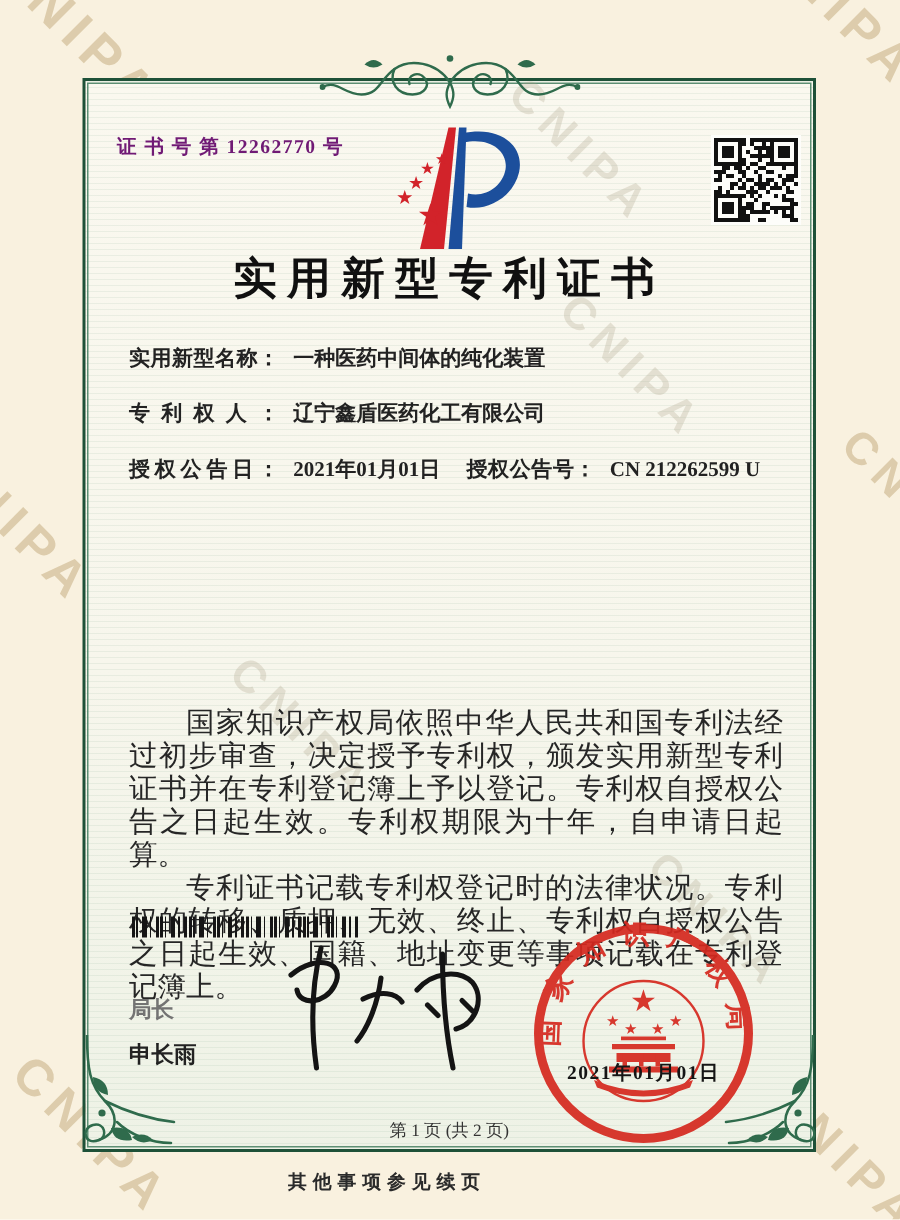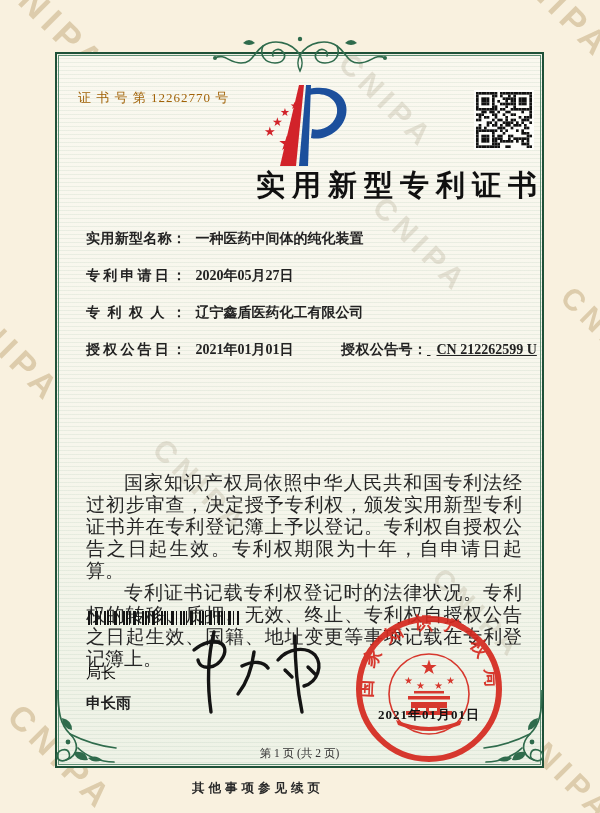--- a/index.html
+++ b/index.html
@@ -21,47 +21,47 @@
   .frame{
     position:absolute;left:55px;top:52px;width:489px;height:716px;
     border:2px solid #1e5138;box-sizing:border-box;
     background:
       repeating-linear-gradient(180deg, rgba(146,180,156,.15) 0 1px, rgba(255,255,255,0) 1px 4px),
       linear-gradient(180deg,#faf8ef 0%,#f7f6ec 55%,#eef2e6 100%);
   }
   .frame::after{content:"";position:absolute;inset:1px;border:1px solid #5d8f74;}
   .orn{position:absolute;pointer-events:none;}
   
-  .certno{position:absolute;left:78px;top:89px;font-size:13px;letter-spacing:1px;color:#a16207;}
+  .certno{position:absolute;left:78px;top:89px;font-size:13px;letter-spacing:1px;color:#701a75;font-weight:bold;}
   .logo{position:absolute;left:250px;top:82px;}
   .qr{position:absolute;left:474px;top:90px;width:56px;height:56px;background:#fdfdfa;padding:2px;}
   .title{
-    position:absolute;left:55px;top:166px;width:489px;text-align:right;
+    position:absolute;left:55px;top:166px;width:489px;text-align:center;
     font-size:29px;font-weight:bold;letter-spacing:7px;color:#101010;
   }
   
   .fields{position:absolute;left:86px;top:230px;width:440px;}
   .frow{margin-bottom:18px;height:19px;font-size:14px;white-space:nowrap;font-weight:bold;color:#222;}
   .flabel{display:inline-block;width:100px;text-align:justify;text-align-last:justify;vertical-align:top;font-family:Liberation Serif, serif;}
   .fvalue{margin-left:6px;text-align:center;}
-  .fpair2{margin-left:44px;text-decoration:underline;}
+  .fpair2{margin-left:14px;}
   .flabel2{display:inline-block;width:86px;text-align:justify;text-align-last:justify;}
   
   .body-text{position:absolute;left:86px;top:472px;width:436px;}
   .body-text p{
     margin:0;text-indent:2em;font-size:19px;line-height:22px;
     text-align:justify;color:#262626;font-weight:500;
   }
   
   .barcode{
     position:absolute;left:88px;top:611px;width:152px;height:14px;
     background:
       repeating-linear-gradient(90deg,#151515 0 2px,transparent 2px 3px,#151515 3px 4px,transparent 4px 7px,#151515 7px 10px,transparent 10px 12px,#151515 12px 13px,transparent 13px 16px,#151515 16px 18px,transparent 18px 19px);
   }
-  .signer-title{position:absolute;left:86px;top:664px;font-size:15px;font-weight:normal;color:#000000;}
+  .signer-title{position:absolute;left:86px;top:664px;font-size:15px;font-weight:bold;color:#737373;}
   .signer-name{position:absolute;left:86px;top:694px;font-size:15px;font-weight:bold;color:#222;}
   .signature{position:absolute;left:178px;top:622px;}
   .seal{position:absolute;left:352px;top:612px;width:154px;height:154px;}
   .seal-date{
     position:absolute;left:352px;top:706px;width:154px;text-align:center;
     font-size:13px;font-weight:bold;letter-spacing:1px;color:#151515;
   }
   .page-footer{position:absolute;left:55px;top:746px;width:489px;text-align:center;font-size:11.5px;color:#333;}
   .cont-note{position:absolute;left:0;top:780px;width:516px;text-align:center;font-size:12.5px;letter-spacing:4px;font-weight:bold;color:#2a2a2a;}
 </style>
@@ -388,24 +388,20 @@
     </svg>
 
   <div class="title">实用新型专利证书</div>
 
   <div class="fields">
     <div class="frow">
       <span class="flabel">实用新型名称：</span>
       <span class="fvalue">一种医药中间体的纯化装置</span>
     </div>
     <div class="frow">
-      <span class="flabel">专利申请日：</span>
-      <span class="fvalue">2020年05月27日</span>
-    </div>
-    <div class="frow">
       <span class="flabel">专利权人：</span>
       <span class="fvalue">辽宁鑫盾医药化工有限公司</span>
     </div>
     <div class="frow">
       <span class="flabel">授权公告日：</span>
       <span class="fvalue">2021年01月01日</span>
       <span class="fpair2">
         <span class="flabel2">授权公告号：</span>
         <span class="fvalue">CN 212262599 U</span>
       </span>

